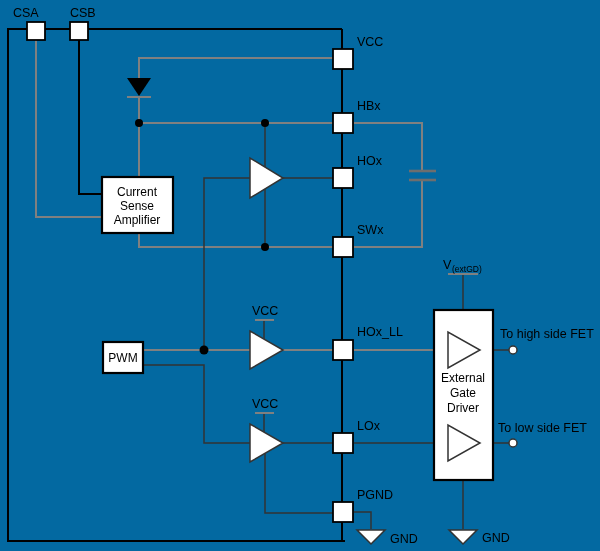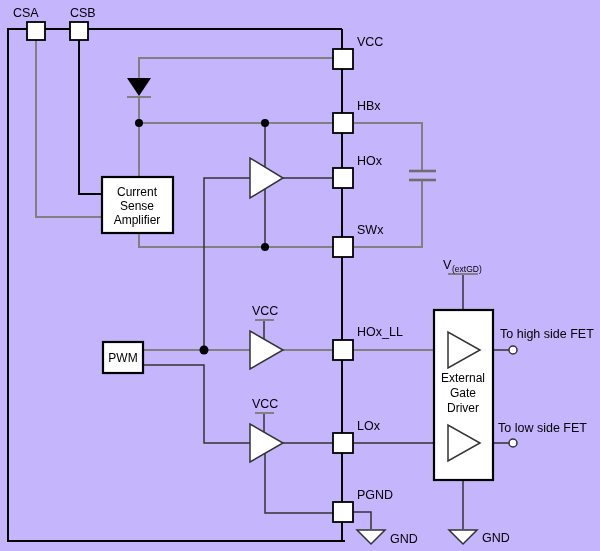--- a/index.html
+++ b/index.html
@@ -1,16 +1,16 @@
 <!DOCTYPE html>
 <html><head>
 <meta charset="utf-8">
 <style>
   html,body{margin:0;padding:0;background:#fff;}
-  #canvas{position:relative;width:600px;height:551px;background:#c4b5fd;overflow:hidden;
+  #canvas{position:relative;width:600px;height:551px;background:#0369a1;overflow:hidden;
           font-family:"Liberation Sans",sans-serif;}
   svg{position:absolute;left:0;top:0;}
   svg text{font-family:"Liberation Sans",sans-serif;font-size:12.5px;fill:#000;}
   svg text.sub{font-size:8.5px;}
   svg text.blk{font-size:12px;}
   .w-black{stroke:#000000;stroke-width:2;fill:none;}
   .w-gray{stroke:#808080;stroke-width:2;fill:none;}
   .w-dark{stroke:#333333;stroke-width:1.5;fill:none;}
   .plate{stroke:#6e6e6e;stroke-width:2.6;fill:none;}
   .pin{fill:#ffffff;stroke:#000000;stroke-width:1.8;}

